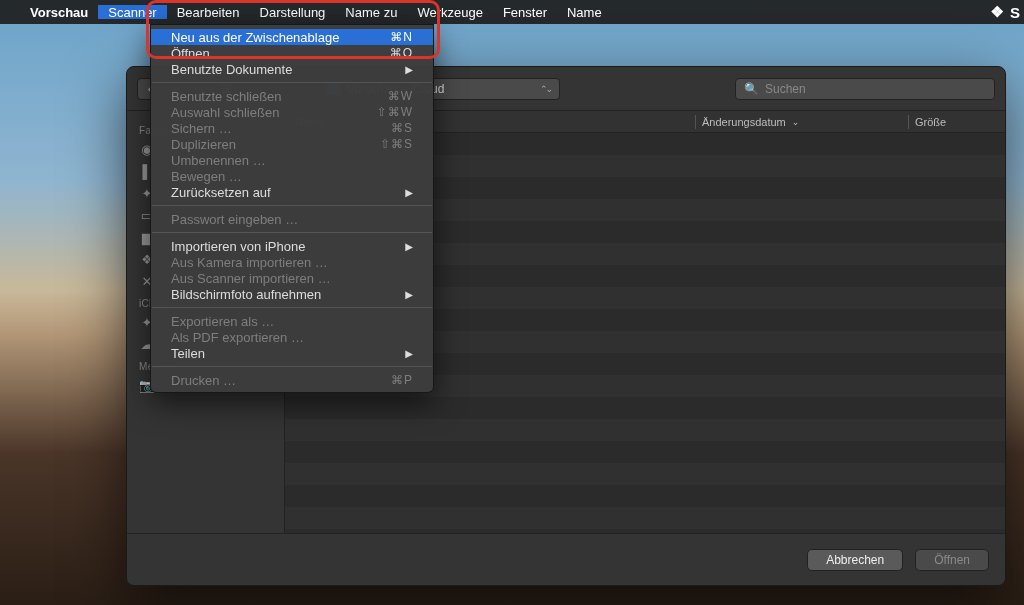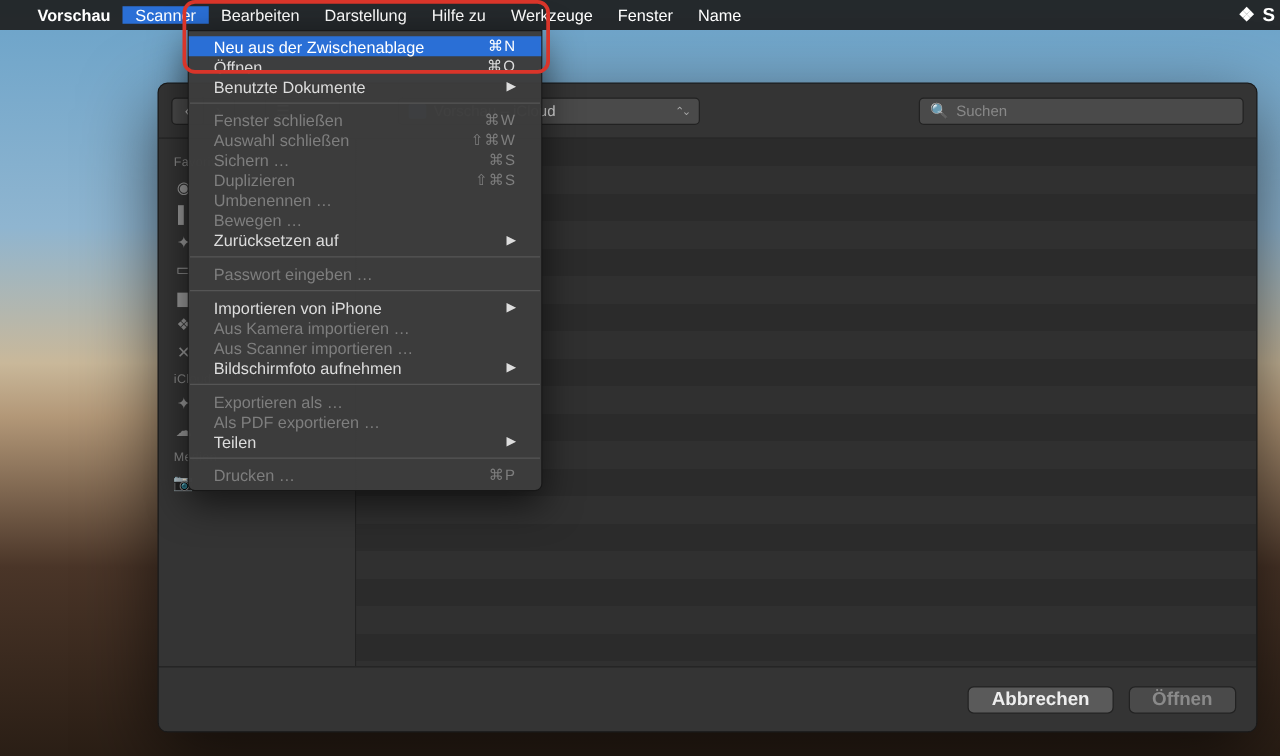--- a/index.html
+++ b/index.html
@@ -55,35 +55,35 @@
     .cols { height:22px; display:flex; align-items:center; font-size:11px; color:#bdbdbd;
       border-bottom:1px solid #222; background:#323232;}
     .cols .c1 { flex:1; padding-left:10px; }
     .cols .c2 { width:200px; display:flex; align-items:center; gap:6px; justify-content:flex-start;}
     .cols .c3 { width:90px; }
     .cols .sep2 { width:1px; height:14px; background:#555; margin:0 6px;}
     .rows { flex:1; background:repeating-linear-gradient(180deg,#2b2b2b 0 22px,#303030 22px 44px);}
     .footer { height:52px; border-top:1px solid #222; background:#343434; display:flex; align-items:center;
       justify-content:flex-end; gap:12px; padding:0 16px;}
     .btn { height:22px; padding:0 18px; border-radius:5px; background:#5a5a5a; border:1px solid #222;
-      color:#eee; font-size:15px; display:flex; align-items:center;font-weight:bold;}
+      color:#eee; font-size:12px; display:flex; align-items:center;}
     .btn.dim { color:#8a8a8a; background:#4a4a4a;text-align:right;}
     .locicon{width:14px;height:12px;background:#5fa9e6;border-radius:2px;display:inline-block;}
   </style>
 </head>
 <body>
 
 <div class="menubar">
   <span class="apple"></span>
   <span class="mitem appname">Vorschau</span>
   <span id="menus" style="display: contents;"></span>
   <span class="mitem active">Scanner</span>
     <span class="mitem">Bearbeiten</span>
     <span class="mitem">Darstellung</span>
-    <span class="mitem">Hilfe zu</span>
+    <span class="mitem">Name zu</span>
     <span class="mitem">Werkzeuge</span>
     <span class="mitem">Fenster</span>
     <span class="mitem">Name</span>
     <span class="right">
     <span>❖</span>
     <span>S</span>
   </span>
 </div>
 
 <div class="window">
@@ -143,20 +143,30 @@
           </div>
         </div>
       <div class="sbhead">Medien</div>
       <div id="sb-med">
           <div class="sbitem">
             <span class="ic">📷</span>
           </div>
         </div>
     </div>
     <div class="listarea">
+      <div class="cols">
+        <div class="c1">Name</div>
+        <div class="sep2"></div>
+        <div class="c2">
+          <span>Änderungsdatum</span>
+          <span style="font-size:9px;">⌄</span>
+        </div>
+        <div class="sep2"></div>
+        <div class="c3">Größe</div>
+      </div>
       <div class="rows"></div>
     </div>
   </div>
   <div class="footer">
     <div class="btn">Abbrechen</div>
     <div class="btn dim">Öffnen</div>
   </div>
 </div>
 
 <div class="dropdown" id="dd">
@@ -167,21 +177,21 @@
     <div class="row">
       <span>Öffnen …</span>
       <span class="sc">⌘O</span>
     </div>
     <div class="row sub">
       <span>Benutzte Dokumente</span>
       <span class="arrow">▶</span>
     </div>
     <div class="sep"></div>
     <div class="row dim">
-      <span>Fenster schließen</span>
+      <span>Benutzte schließen</span>
       <span class="sc">⌘W</span>
     </div>
     <div class="row dim">
       <span>Auswahl schließen</span>
       <span class="sc">⇧⌘W</span>
     </div>
     <div class="row dim">
       <span>Sichern …</span>
       <span class="sc">⌘S</span>
     </div>

